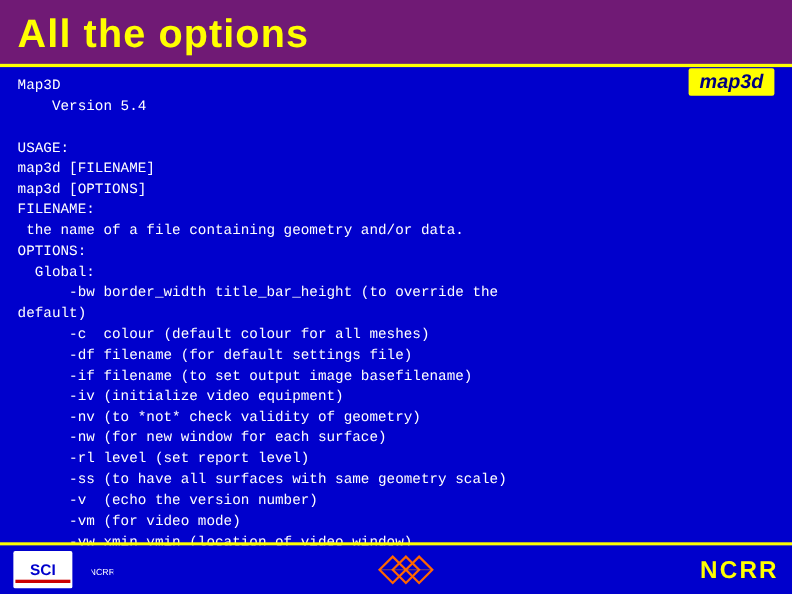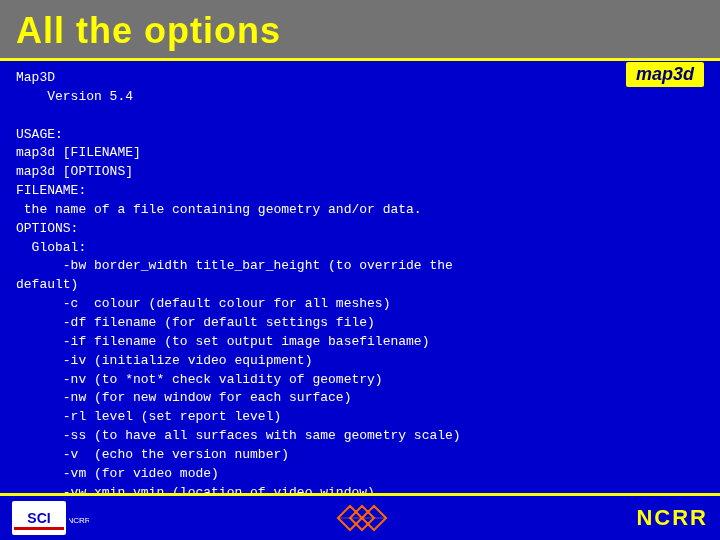--- a/index.html
+++ b/index.html
@@ -7,21 +7,21 @@
       width: 720px;
       height: 540px;
       background: #0000cc;
       font-family: 'Courier New', Courier, monospace;
       overflow: hidden;
       position: relative;
     }
 
     
     #title-bar {
-      background: #737373;
+      background: #701a75;
       padding: 10px 16px 6px 16px;
     }
     #title-text {
       font-family: Arial, sans-serif;
       font-size: 36px;
       font-weight: bold;
       color: #ffff00;
       letter-spacing: 1px;
     }
 
@@ -82,21 +82,21 @@
       bottom: 44px;
       left: 0;
       right: 0;
       height: 3px;
       background: #ffff00;
     }
 
     #sci-logo {
       display: flex;
       align-items: center;
-      gap: 1px;
+      gap: 15px;
     }
 
     #center-logo {
       display: flex;
       align-items: center;
       justify-content: center;
       flex: 1;
     }
 
     #ncrr-label {

